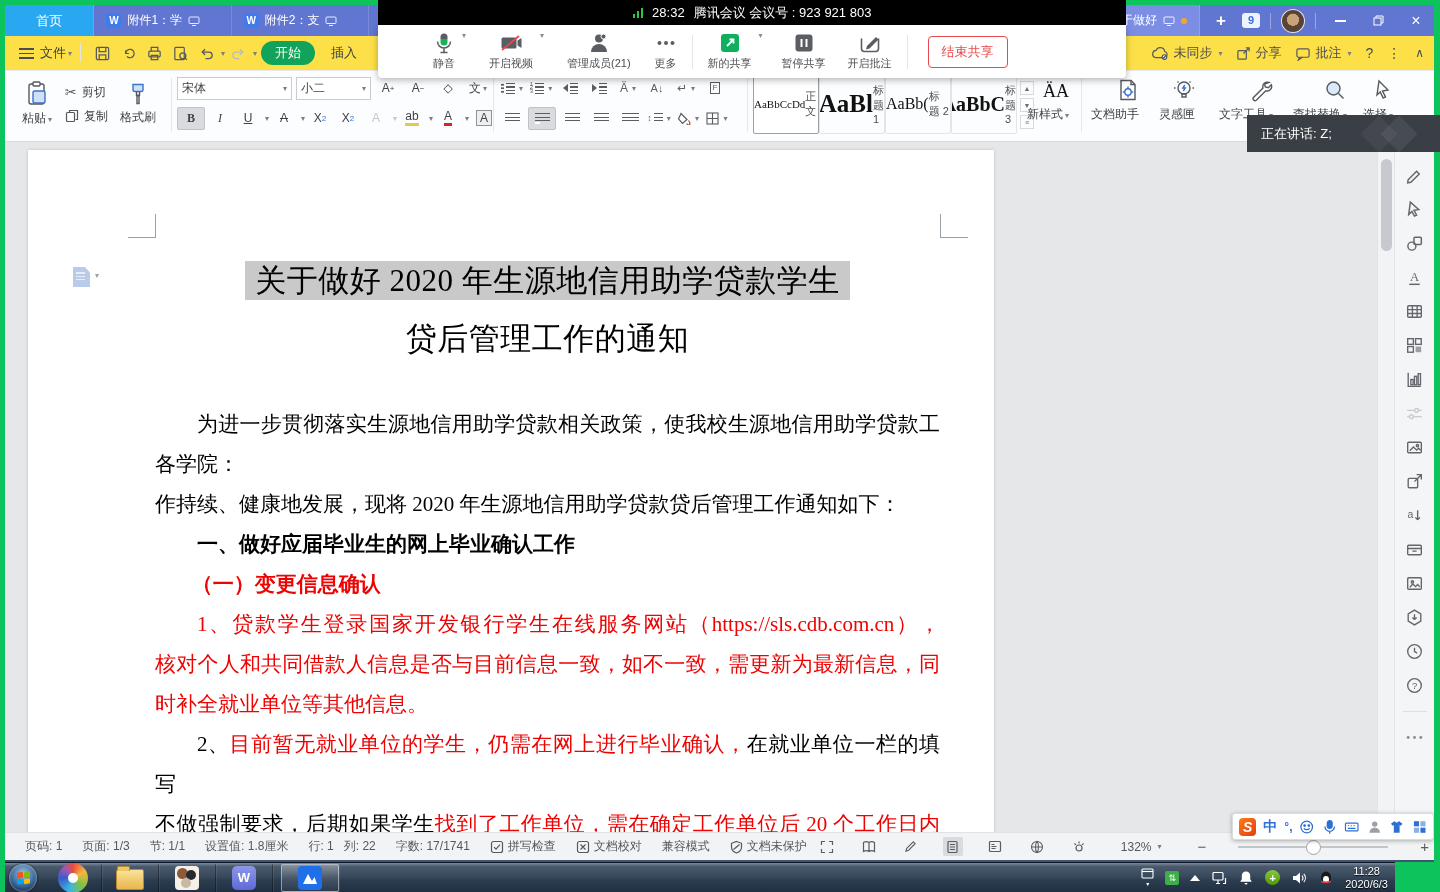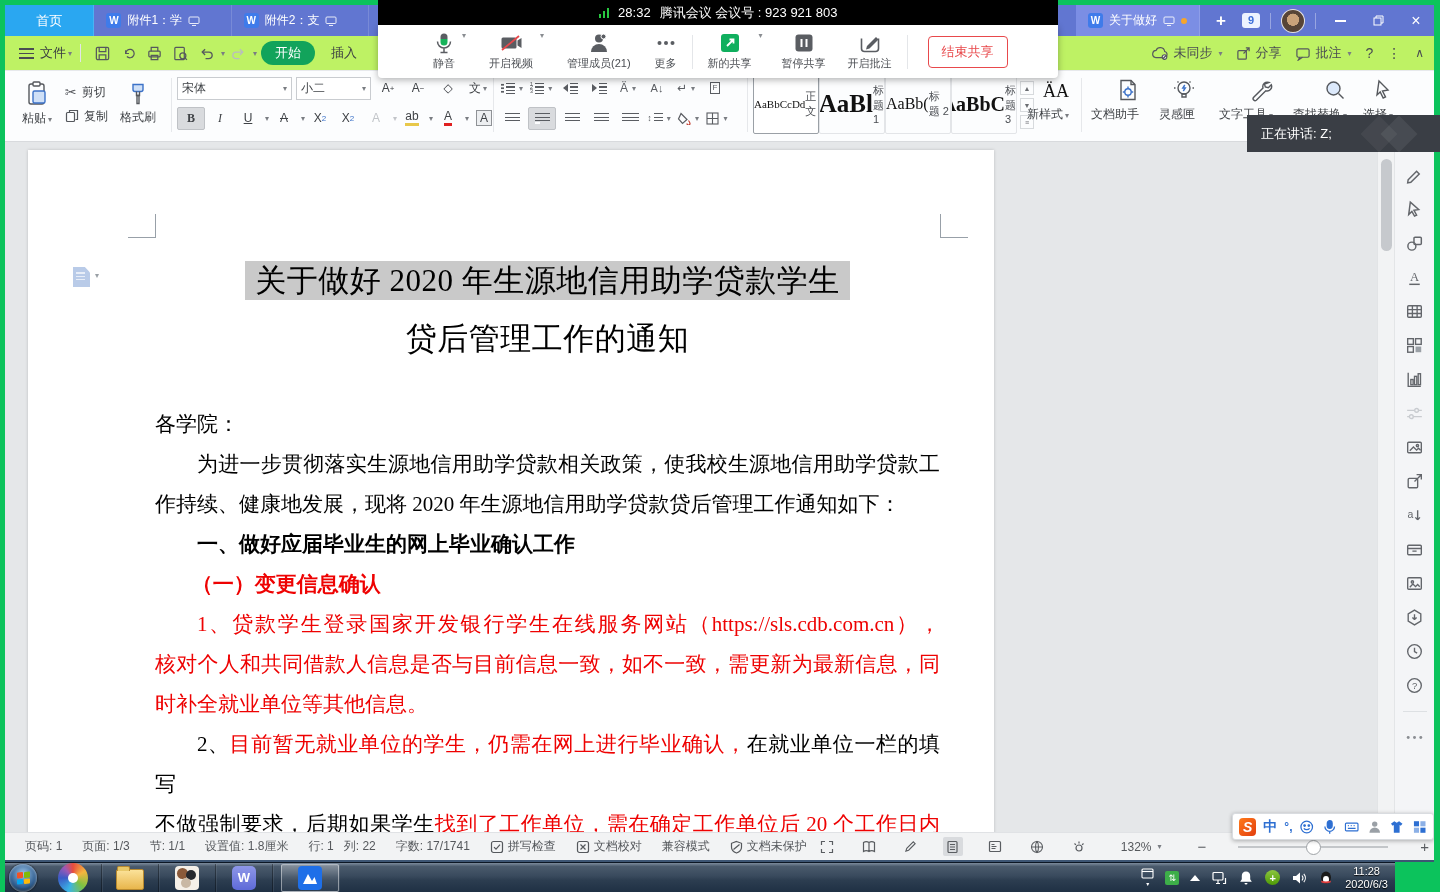--- a/index.html
+++ b/index.html
@@ -25,21 +25,21 @@
   .tbr{margin-left:auto;display:flex;align-items:center;gap:10px;padding-right:4px}
   .plus{font-size:17px;font-weight:bold;padding:0 6px}
   .badge9{background:#EDF3FF;color:#3C6FD9;font-weight:700;font-size:11px;border-radius:3px;padding:1px 6px;line-height:13px}
   .vsep{width:1px;height:16px;background:rgba(255,255,255,.35)}
   .avatar{width:22px;height:22px;border-radius:50%;border:1px solid rgba(255,255,255,.85);
      background:radial-gradient(circle at 50% 44%,#caa27a 0 36%,#574437 38% 72%,#3a2f28 73%)}
   .wbtn{width:28px;height:31px;display:flex;align-items:center;justify-content:center;font-size:14px}
   .minbar{width:11px;height:2px;background:#fff;display:block}
 
   
-  .qbar{position:absolute;left:0;top:31px;right:0;height:34px;background:#bef264;border-bottom:1px solid #E7E9EC;display:flex;align-items:center;font-size:13px;color:#3b3e42;z-index:4}
+  .qbar{position:absolute;left:0;top:31px;right:0;height:34px;background:#fde047;border-bottom:1px solid #E7E9EC;display:flex;align-items:center;font-size:13px;color:#3b3e42;z-index:4}
   .ham{width:15px;height:11px;background:repeating-linear-gradient(#4a4d52 0 1.7px,transparent 1.7px 4.6px);margin:0 6px 0 14px}
   .car{font-size:8px;color:#7a7d82;margin-left:2px}
   .qsep{width:1px;height:18px;background:#E2E4E7;margin:0 8px}
   .qico{width:26px;height:24px;display:flex;align-items:center;justify-content:center;color:#55585D}
   .pill{background:#12A35B;color:#fff;border-radius:12px;padding:3px 14px;margin:0 8px 0 4px}
   .qtab{padding:0 8px;color:#3b3e42}
   .qright{margin-left:auto;display:flex;align-items:center;gap:14px;padding-right:10px;color:#4a4d52}
   .qritem{display:flex;align-items:center;gap:4px}
 
   
@@ -107,21 +107,21 @@
   .ssep{width:1px;height:14px;background:#DCDEE1}
   .sviews{display:flex;align-items:center;gap:22px;margin-left:auto}
   .vic{width:20px;height:19px;display:flex;align-items:center;justify-content:center;color:#5a5d61;border-radius:2px}
   .vic.on{background:#D9DBDE}
   .ztrack{width:150px;height:2px;background:#C3C6C9;position:relative;margin:0 6px}
   .zthumb{position:absolute;left:45%;top:-6px;width:13px;height:13px;border-radius:50%;background:#fff;border:1px solid #9FA3A7}
   .zpm{font-size:15px;color:#5a5d61;padding:0 4px}
   .wline{position:absolute;left:0;top:854px;right:0;height:3px;background:#3D5573}
 
   
-  .meet{position:absolute;left:378px;top:0;width:680px;z-index:70}
+  .meet{position:absolute;left:378px;top:0;width:748px;z-index:70}
   .meet-top{height:25px;background:#000;color:#fff;display:flex;align-items:center;justify-content:center;gap:9px;font-size:13px}
   .sig{display:flex;align-items:flex-end;gap:1.5px;height:11px}
   .sig i{width:2.5px;background:#28C840;display:block}
   .meet-bar{height:53px;background:#fff;box-shadow:0 2px 7px rgba(0,0,0,.3);border-radius:0 0 4px 4px;display:flex;align-items:center;padding:0 12px;color:#4a4d52;font-size:11px}
   .mbtn{display:flex;flex-direction:column;align-items:center;justify-content:center;gap:2px;padding:0 7px;white-space:nowrap}
   .mcar{font-size:8px;color:#8a8d92;align-self:flex-start;margin-top:6px}
   .msep{width:1px;height:34px;background:#E4E6E9;margin:0 8px}
   .endshare{border:1px solid #E8494C;color:#E8494C;border-radius:4px;padding:6px 13px;font-size:13px;margin-left:12px;background:#fff;white-space:nowrap}
 
   
@@ -547,22 +547,22 @@
 
     <div class="main">
       <div class="canvas">
         <div class="page">
           <div class="cm cmL"></div>
           <div class="cm cmR"></div>
           <div class="doc">
             <div class="t1"><span>关于做好 2020 年生源地信用助学贷款学生</span></div>
             <div class="t2">贷后管理工作的通知</div>
             <div class="body" id="doc-lines">
+                <div class="dl f" style="text-indent: 2em;"><span class="">为进一步贯彻落实生源地信用助学贷款相关政策，使我校生源地信用助学贷款工</span></div>
                 <div class="dl" style="text-indent: 0px;"><span class="">各学院：</span></div>
-                <div class="dl f" style="text-indent: 2em;"><span class="">为进一步贯彻落实生源地信用助学贷款相关政策，使我校生源地信用助学贷款工</span></div>
                 <div class="dl" style="text-indent: 0px;"><span class="">作持续、健康地发展，现将 2020 年生源地信用助学贷款贷后管理工作通知如下：</span></div>
                 <div class="dl" style="text-indent: 2em;"><span class=" b">一、做好应届毕业生的网上毕业确认工作</span></div>
                 <div class="dl" style="text-indent: 1.75em;"><span class="r b">（一）变更信息确认</span></div>
                 <div class="dl f" style="text-indent: 2em;"><span class="r">1、贷款学生登录国家开发银行学生在线服务网站（https://sls.cdb.com.cn），</span></div>
                 <div class="dl f" style="text-indent: 0px;"><span class="r">核对个人和共同借款人信息是否与目前信息一致，如不一致，需更新为最新信息，同</span></div>
                 <div class="dl" style="text-indent: 0px;"><span class="r">时补全就业单位等其他信息。</span></div>
                 <div class="dl f" style="text-indent: 2em;"><span class="">2、</span><span class="r">目前暂无就业单位的学生，仍需在网上进行毕业确认，</span><span class="">在就业单位一栏的填写</span></div>
                 <div class="dl f" style="text-indent: 0px;"><span class="">不做强制要求，后期如果学生</span><span class="r">找到了工作单位，需在确定工作单位后 20 个工作日内将</span></div>
               </div>
           </div>

